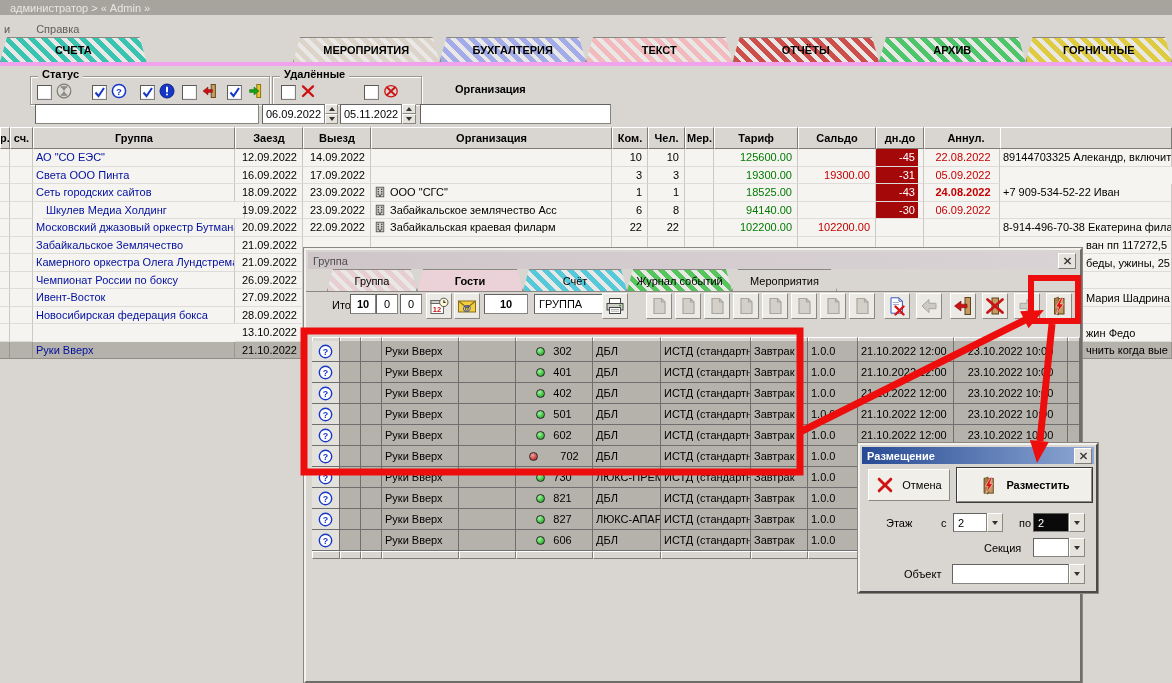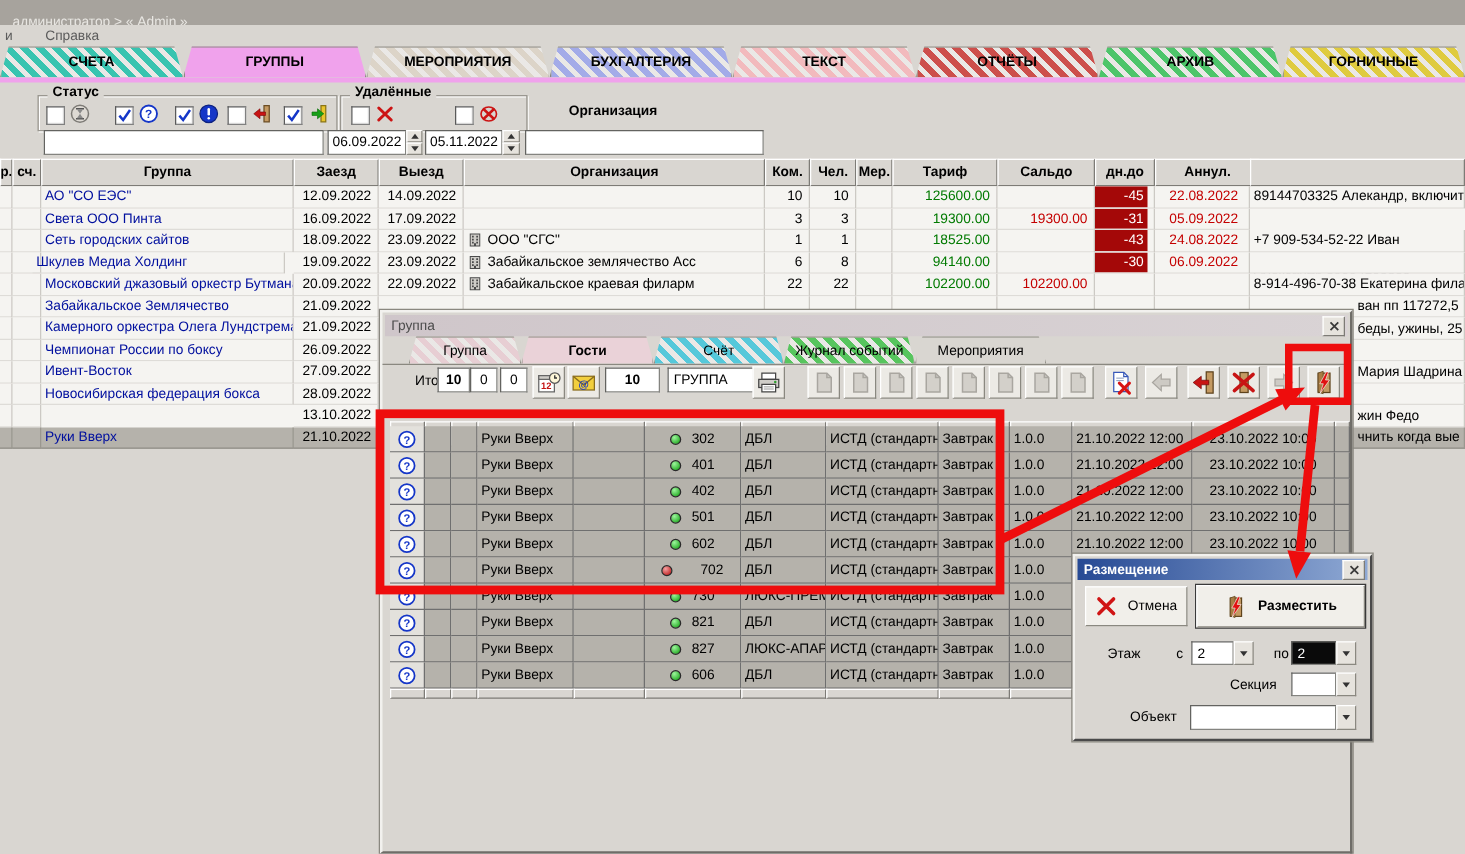--- a/index.html
+++ b/index.html
@@ -1,19 +1,19 @@
 <!DOCTYPE html>
 <html><head>
 <meta charset="utf-8">
 <style>
   html,body{margin:0;padding:0;}
   body{width:1172px;height:683px;position:relative;overflow:hidden;background:#d9d6d1;
        font-family:"Liberation Sans",sans-serif;font-size:11px;color:#000;}
   .abs{position:absolute;}
-  .titlebar{left:0;top:0;width:1172px;height:36px;background:#a7a39d;color:#e9e7e3;
+  .titlebar{left:0;top:0;width:1172px;height:15px;background:#a7a39d;color:#e9e7e3;
             display:flex;align-items:center;padding-left:10px;box-sizing:border-box;}
   .menubar{left:0;top:20px;width:1172px;height:17px;background:#d9d6d1;display:flex;align-items:center;gap:26px;
            padding-left:4px;color:#5c5c5c;}
   .menubar span{cursor:default;}
   #tabs-row{left:0;top:37px;width:1172px;height:25px;}
   .tab{position:absolute;top:0;height:25px;box-sizing:border-box;display:flex;align-items:center;justify-content:center;
        font-weight:bold;border:1px solid #8a8880;border-bottom:none;
        clip-path:polygon(7px 0,calc(100% - 7px) 0,100% 100%,0 100%);}
   .tab.active{z-index:2;}
   .underline{left:0;top:62px;width:1172px;height:4px;background:#f0a2ec;}
@@ -88,21 +88,20 @@
 
 <div class="abs titlebar">
   <span>администратор &gt; « Admin »</span>
 </div>
 <div class="abs menubar">
   <span>и</span>
   <span>Справка</span>
 </div>
 <div class="abs" id="tabs-row">
     <div class="tab" style="left: 0px; width: 146.5px; background: repeating-linear-gradient(45deg, rgb(56, 196, 176), rgb(56, 196, 176) 5px, rgba(255, 255, 255, 0.45) 5px, rgba(255, 255, 255, 0.45) 9px);">СЧЕТА</div>
-    <div class="tab active" style="left: 146.5px; width: 146.5px; background: rgb(240, 162, 236);">ГРУППЫ</div>
     <div class="tab" style="left: 293px; width: 146.5px; background: repeating-linear-gradient(45deg, rgb(220, 212, 200), rgb(220, 212, 200) 5px, rgba(255, 255, 255, 0.45) 5px, rgba(255, 255, 255, 0.45) 9px);">МЕРОПРИЯТИЯ</div>
     <div class="tab" style="left: 439.5px; width: 146.5px; background: repeating-linear-gradient(45deg, rgb(163, 171, 232), rgb(163, 171, 232) 5px, rgba(255, 255, 255, 0.45) 5px, rgba(255, 255, 255, 0.45) 9px);">БУХГАЛТЕРИЯ</div>
     <div class="tab" style="left: 586px; width: 146.5px; background: repeating-linear-gradient(45deg, rgb(242, 186, 189), rgb(242, 186, 189) 5px, rgba(255, 255, 255, 0.45) 5px, rgba(255, 255, 255, 0.45) 9px);">ТЕКСТ</div>
     <div class="tab" style="left: 732.5px; width: 146.5px; background: repeating-linear-gradient(45deg, rgb(205, 79, 76), rgb(205, 79, 76) 5px, rgba(255, 255, 255, 0.45) 5px, rgba(255, 255, 255, 0.45) 9px);">ОТЧЁТЫ</div>
     <div class="tab" style="left: 1025.5px; width: 146.5px; background: repeating-linear-gradient(45deg, rgb(223, 203, 63), rgb(223, 203, 63) 5px, rgba(255, 255, 255, 0.45) 5px, rgba(255, 255, 255, 0.45) 9px);">ГОРНИЧНЫЕ</div>
     <div class="tab" style="left: 879px; width: 146.5px; background: repeating-linear-gradient(45deg, rgb(77, 197, 106), rgb(77, 197, 106) 5px, rgba(255, 255, 255, 0.45) 5px, rgba(255, 255, 255, 0.45) 9px);">АРХИВ</div>
   </div>
 <div class="abs underline"></div>
 
 <div class="abs" id="filter-panel" style="left:0;top:66px;width:1172px;height:61px;">
@@ -263,27 +262,27 @@
         <div style="white-space: nowrap;">ООО "СГС"</div>
       </div>
       <div class="cell" style="left: 612px; width: 36px; justify-content: flex-end; padding-right: 5px;">1</div>
       <div class="cell" style="left: 648px; width: 37px; justify-content: flex-end; padding-right: 5px;">1</div>
       <div class="cell" style="left: 685px; width: 29px; justify-content: flex-end; padding-right: 5px;"></div>
       <div class="cell green" style="left: 714px; width: 84px; justify-content: flex-end; padding-right: 5px;">18525.00</div>
       <div class="cell red" style="left: 798px; width: 78px; justify-content: flex-end; padding-right: 5px;"></div>
       <div class="cell" style="left: 876px; width: 48px; justify-content: flex-end; padding-right: 5px;">
         <div class="daysneg">-43</div>
       </div>
-      <div class="cell red" style="left: 924px; width: 76px; justify-content: center; padding-left: 3px;">24.08.2022</div>
+      <div class="cell red" style="left: 924px; width: 76px; justify-content: center; padding-left: 3px; font-weight: bold;">24.08.2022</div>
       <div class="cell" style="left: 1000px; width: 172px; justify-content: flex-start; padding-left: 3px;">+7 909-534-52-22 Иван</div>
     </div>
     <div class="trow" style="top: 74.5px; background: rgb(245, 244, 241);">
       <div class="cell" style="left: 0px; width: 10px; justify-content: flex-start; padding-left: 3px;"></div>
       <div class="cell" style="left: 10px; width: 23px; justify-content: flex-start; padding-left: 3px;"></div>
-      <div class="cell navy" style="left: 26px; width: 202px; justify-content: flex-start; padding-left: 3px;">Шкулев Медиа Холдинг</div>
+      <div class="cell navy" style="left: 43px; width: 202px; justify-content: flex-start; padding-left: 3px;">Шкулев Медиа Холдинг</div>
       <div class="cell" style="left: 235px; width: 68px; justify-content: flex-end; padding-right: 5px;">19.09.2022</div>
       <div class="cell" style="left: 303px; width: 68px; justify-content: flex-end; padding-right: 5px;">23.09.2022</div>
       <div class="cell" style="left: 371px; width: 241px; justify-content: flex-start; padding-left: 3px;">
         <div class="icon" style="width: 12px; height: 12px; margin-right: 4px; flex: 0 0 auto;"><svg viewBox="0 0 12 12">
             <rect x="2.2" y="1.2" width="7.6" height="9.6" fill="#cfcdc8" stroke="#4a4a4a" stroke-width="0.8"></rect>
             <g fill="#4a4a4a">
               <rect x="3.6" y="2.6" width="1.4" height="1.4"></rect>
               <rect x="7" y="2.6" width="1.4" height="1.4"></rect>
               <rect x="3.6" y="5" width="1.4" height="1.4"></rect>
               <rect x="7" y="5" width="1.4" height="1.4"></rect>
@@ -317,21 +316,21 @@
             <g fill="#4a4a4a">
               <rect x="3.6" y="2.6" width="1.4" height="1.4"></rect>
               <rect x="7" y="2.6" width="1.4" height="1.4"></rect>
               <rect x="3.6" y="5" width="1.4" height="1.4"></rect>
               <rect x="7" y="5" width="1.4" height="1.4"></rect>
               <rect x="3.6" y="7.4" width="1.4" height="1.4"></rect>
               <rect x="7" y="7.4" width="1.4" height="1.4"></rect>
               <rect x="5.2" y="8.6" width="1.6" height="2.2"></rect>
             </g>
           </svg></div>
-        <div style="white-space: nowrap;">Забайкальское краевая филарм</div>
+        <div style="white-space: nowrap;">Забайкальская краевая филарм</div>
       </div>
       <div class="cell" style="left: 612px; width: 36px; justify-content: flex-end; padding-right: 5px;">22</div>
       <div class="cell" style="left: 648px; width: 37px; justify-content: flex-end; padding-right: 5px;">22</div>
       <div class="cell" style="left: 685px; width: 29px; justify-content: flex-end; padding-right: 5px;"></div>
       <div class="cell green" style="left: 714px; width: 84px; justify-content: flex-end; padding-right: 5px;">102200.00</div>
       <div class="cell red" style="left: 798px; width: 78px; justify-content: flex-end; padding-right: 5px;">102200.00</div>
       <div class="cell" style="left: 876px; width: 48px; justify-content: flex-end; padding-right: 5px;"></div>
       <div class="cell red" style="left: 924px; width: 76px; justify-content: center; padding-left: 3px;"></div>
       <div class="cell" style="left: 1000px; width: 172px; justify-content: flex-start; padding-left: 3px;">8-914-496-70-38 Екатерина  филармония,</div>
     </div>

